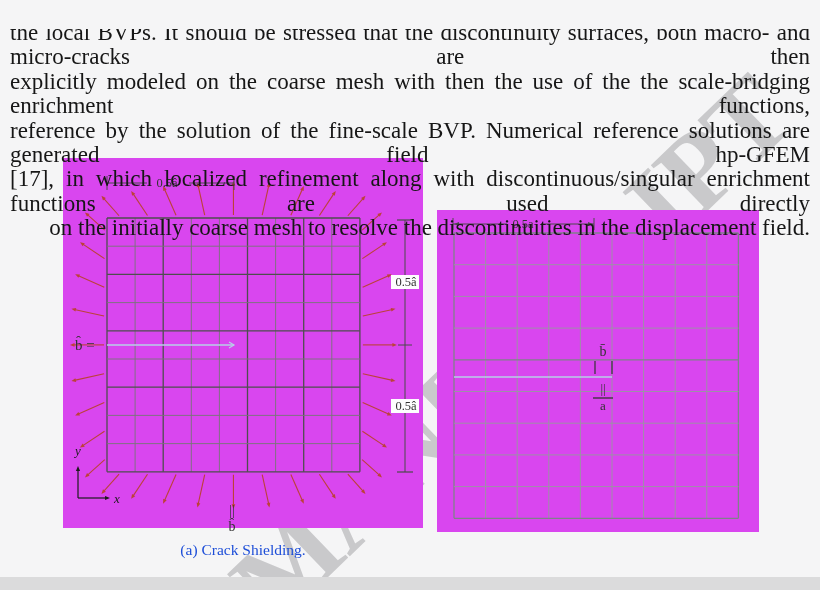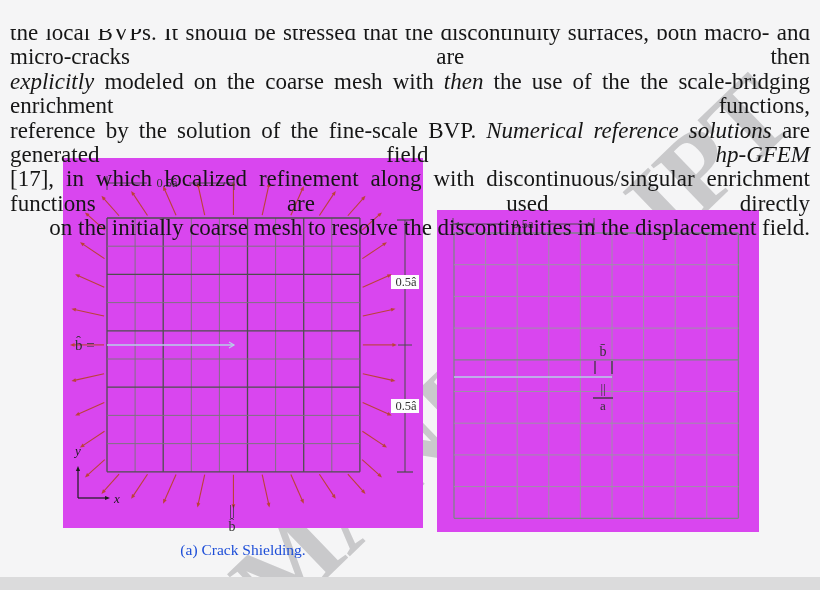--- a/index.html
+++ b/index.html
@@ -4,21 +4,21 @@
 <style>
   html,body{margin:0;padding:0}
   #screen{position:relative;width:820px;height:590px;background:#f5f5f6;overflow:hidden;
           font-family:"Liberation Serif",serif;color:#161616}
   .watermark{position:absolute;left:250px;top:546px;z-index:1;font-weight:bold;font-size:110px;
              letter-spacing:-2px;color:#c9c9cb;transform:rotate(-44deg);transform-origin:0 50%;
              white-space:nowrap;line-height:1;user-select:none}
   .textblock{position:absolute;left:10px;right:10px;top:21px;z-index:3;font-size:23px;line-height:24.4px}
   .tline{text-align:justify;text-align-last:justify}
   .tline.last{text-align:right;text-align-last:auto}
-  .it{font-style:italic}
+  .it{}
   .topmask{position:absolute;left:0;top:0;width:820px;height:29px;background:#f5f5f6;z-index:5}
   .panel{position:absolute;background:#d946ef;z-index:2}
   #panel-a{left:63px;top:158px;width:360px;height:370px}
   #panel-b{left:437px;top:210px;width:322px;height:322px}
   .panel svg{position:absolute;left:0;top:0;overflow:visible}
   .caption{position:absolute;z-index:3;font-size:15.5px;color:#1d4ed8;text-align:center}
   #caption-a{left:63px;top:541px;width:360px}
   #caption-b{left:437px;top:541px;width:322px}
   .bottomstrip{position:absolute;left:0;top:577px;width:820px;height:13px;background:#dbdbdc;z-index:4}
 </style>

